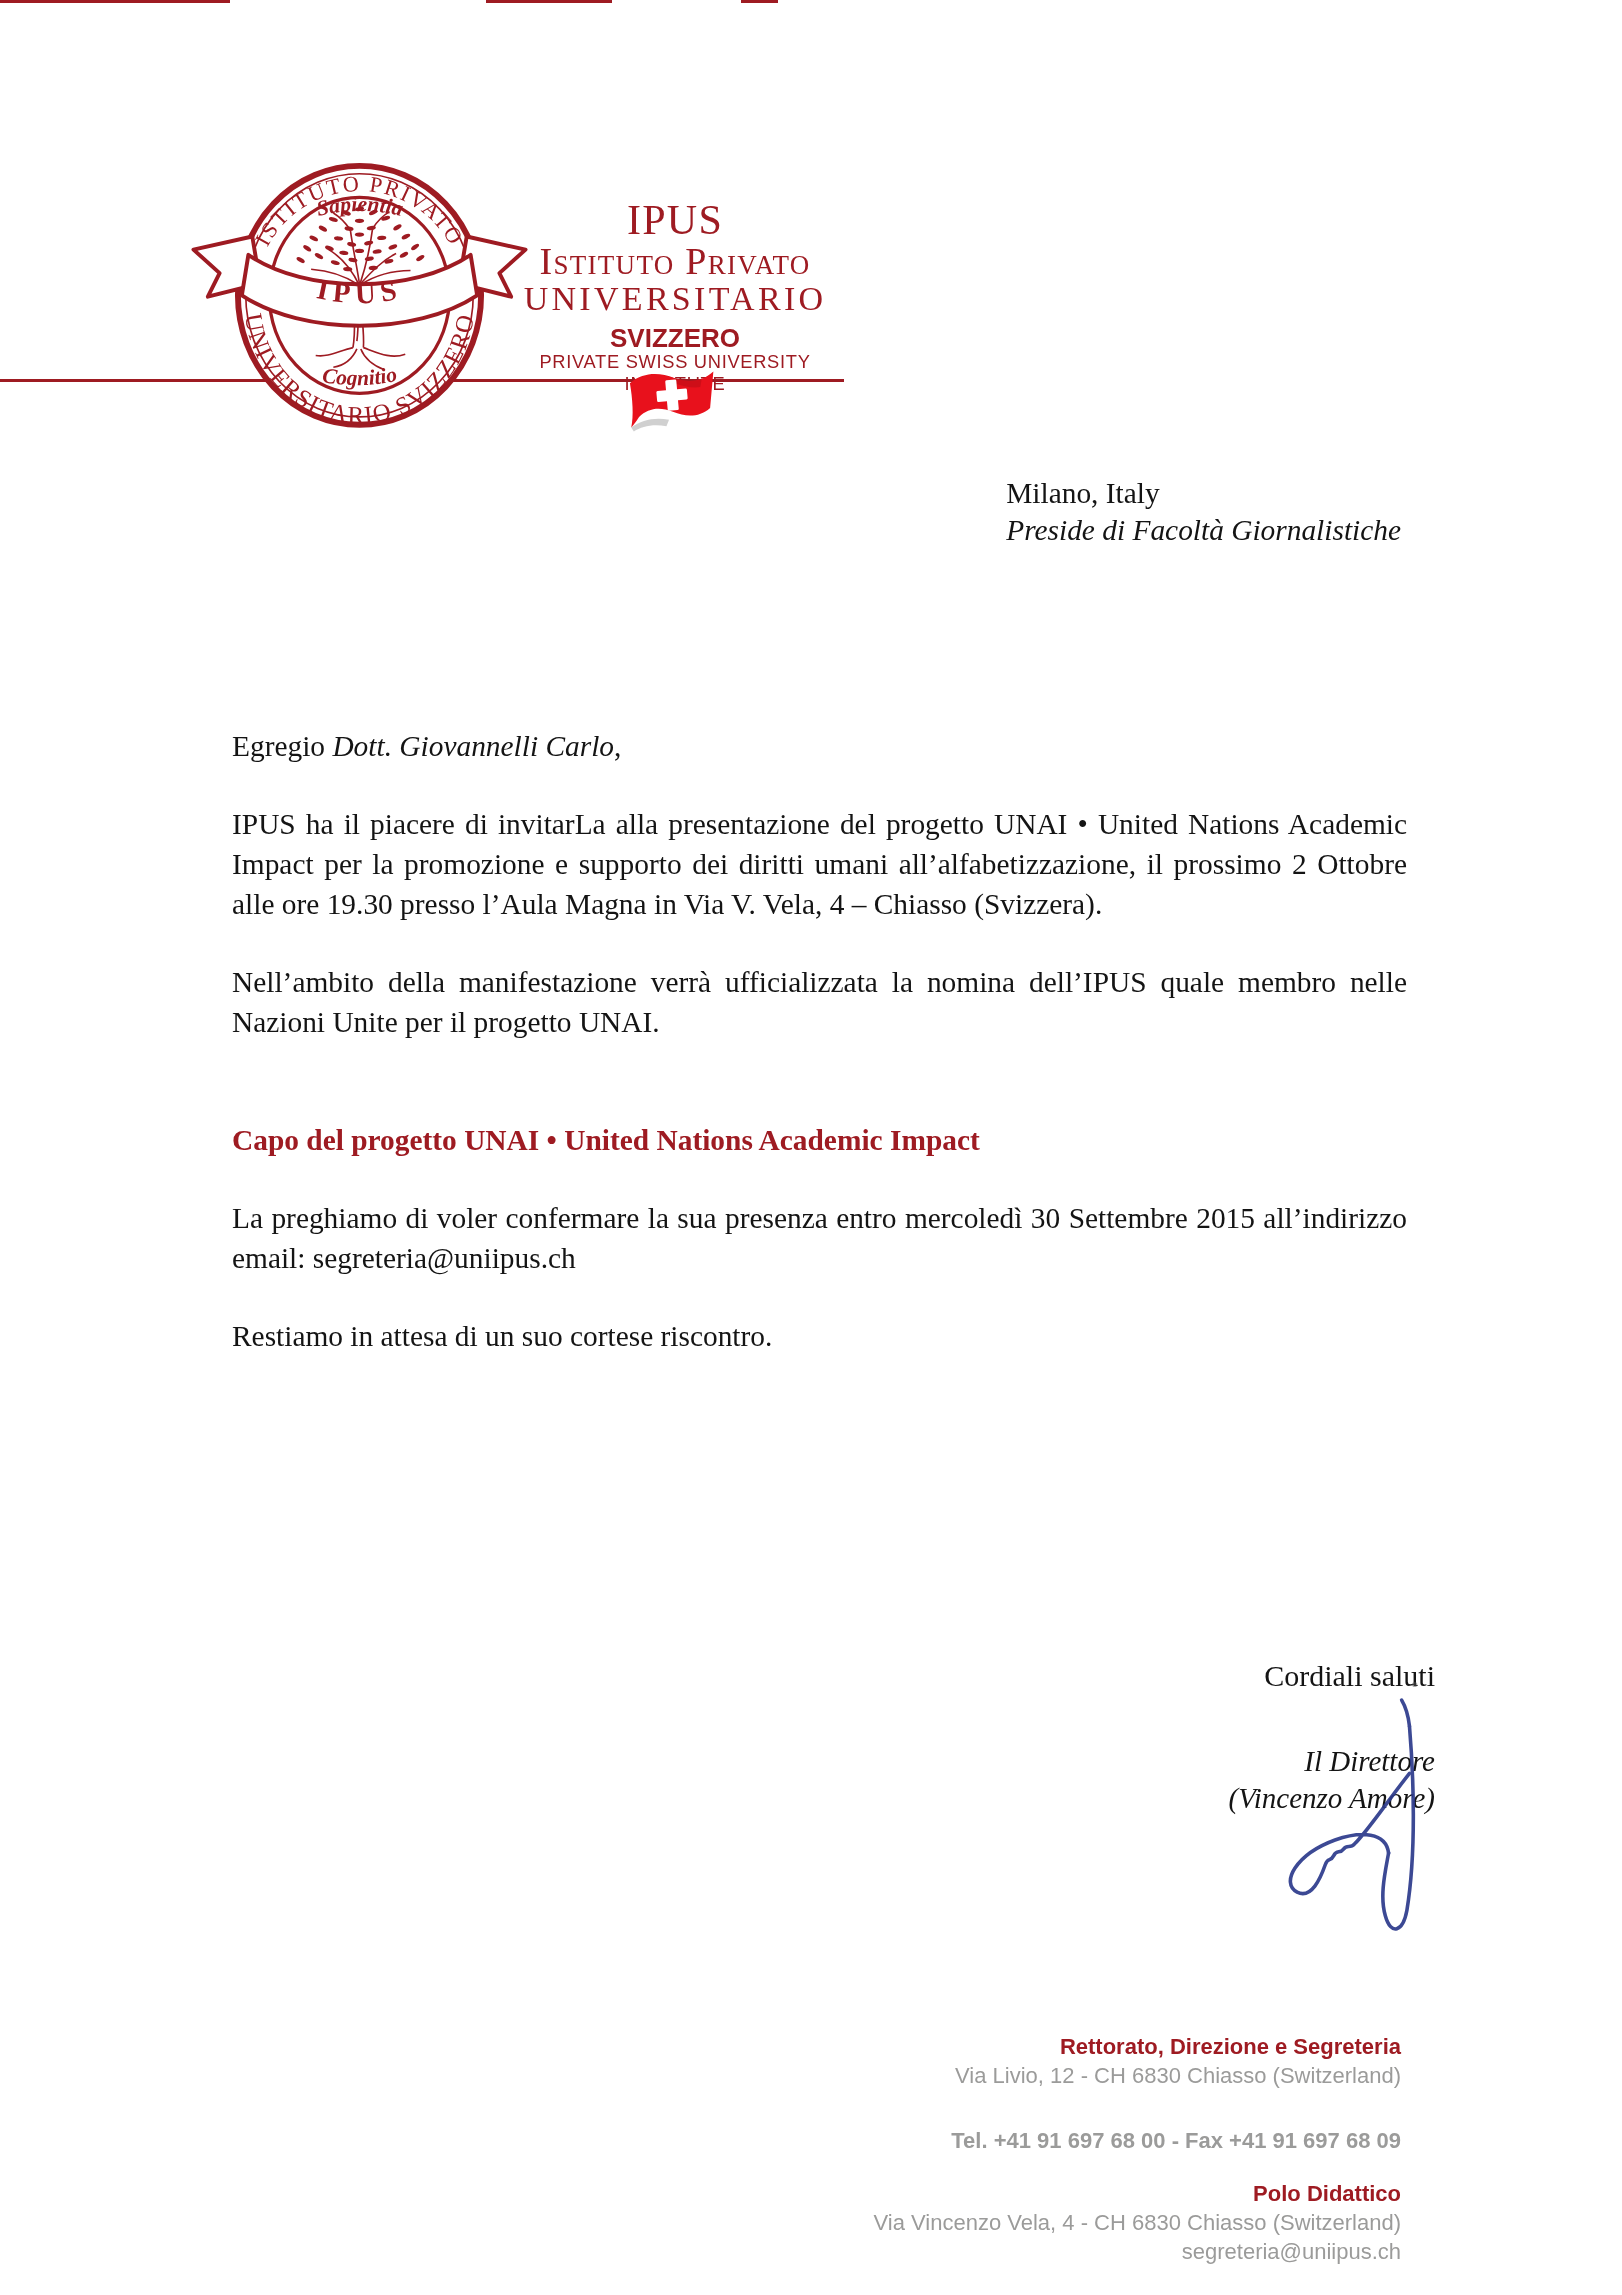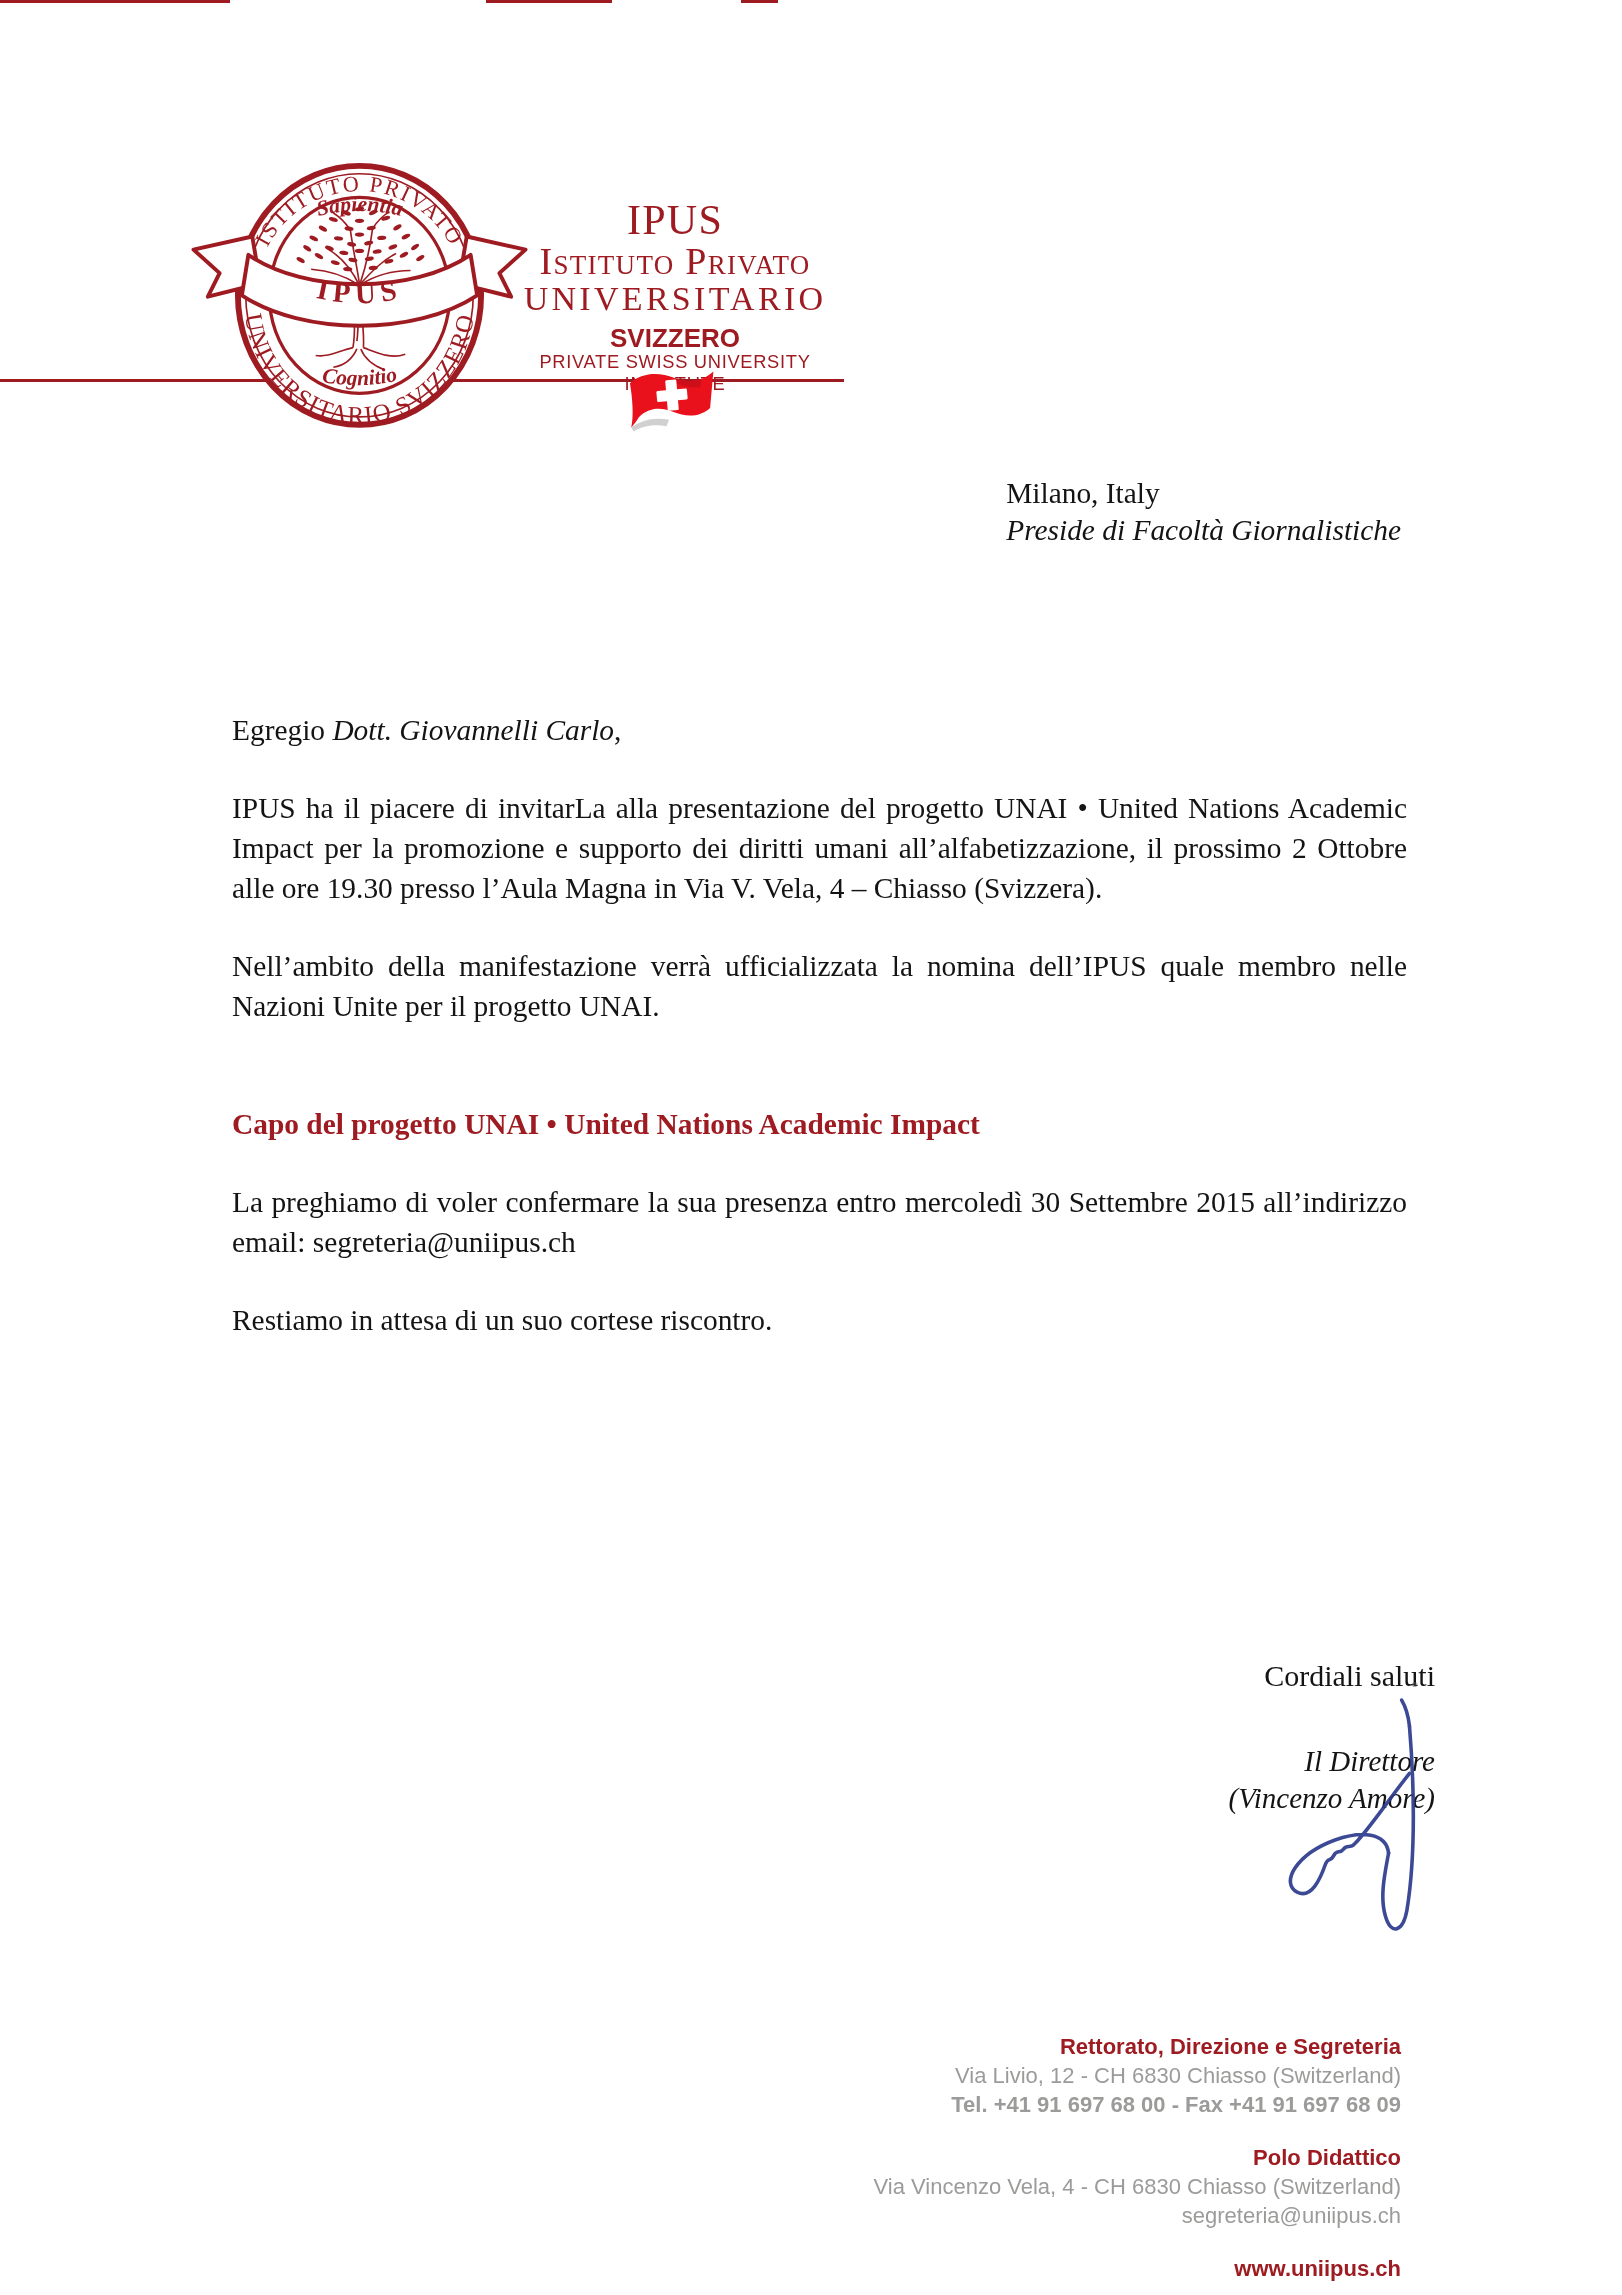--- a/index.html
+++ b/index.html
@@ -33,37 +33,37 @@
   .wm-institute{top:351px;font-size:18.3px;font-family:"Liberation Sans",sans-serif;letter-spacing:0.7px;}
   .flag{position:absolute;left:622px;top:361px;width:98px;height:73px;}
 
   .addr{position:absolute;right:222px;top:475px;font-size:29.4px;line-height:37px;}
   .addr .role{font-style:italic;}
 
   .body-text{
     position:absolute;left:232px;top:710px;width:1175px;
     font-size:29.4px;line-height:40px;text-align:justify;
   }
-  .body-text p{margin:0 0 38px 0;}
+  .body-text p{margin:16px 0 38px 0;}
   .body-text .highlight{color:var(--brand-red);font-weight:bold;}
   .it{font-style:italic;}
 
   .closing{position:absolute;left:1147px;top:1659px;width:288px;text-align:right;}
   .closing .close-line{font-size:30px;}
   .closing .signer{font-style:italic;font-size:29px;line-height:37px;margin-top:50px;}
 
   .signature{position:absolute;left:1224px;top:1675px;width:209px;height:275px;}
 
   .footer{
     position:absolute;right:222px;top:2008px;text-align:right;
     font-family:"Liberation Sans",sans-serif;font-size:22px;line-height:29px;
   }
   .f-red{color:var(--brand-red);font-weight:bold;margin-top:24px;}
   .f-gray{color:var(--footer-gray);}
-  .f-gray-b{color:var(--footer-gray);font-weight:bold;}
+  .f-gray-b{color:var(--footer-gray);font-weight:bold;margin-top:36px;}
 
   .abs-center{position:absolute;}
 </style>
 </head>
 <body>
 
 <div class="page">
 
   <div class="rule rule-upper-left"></div>
   <div class="rule rule-upper-mid"></div>

